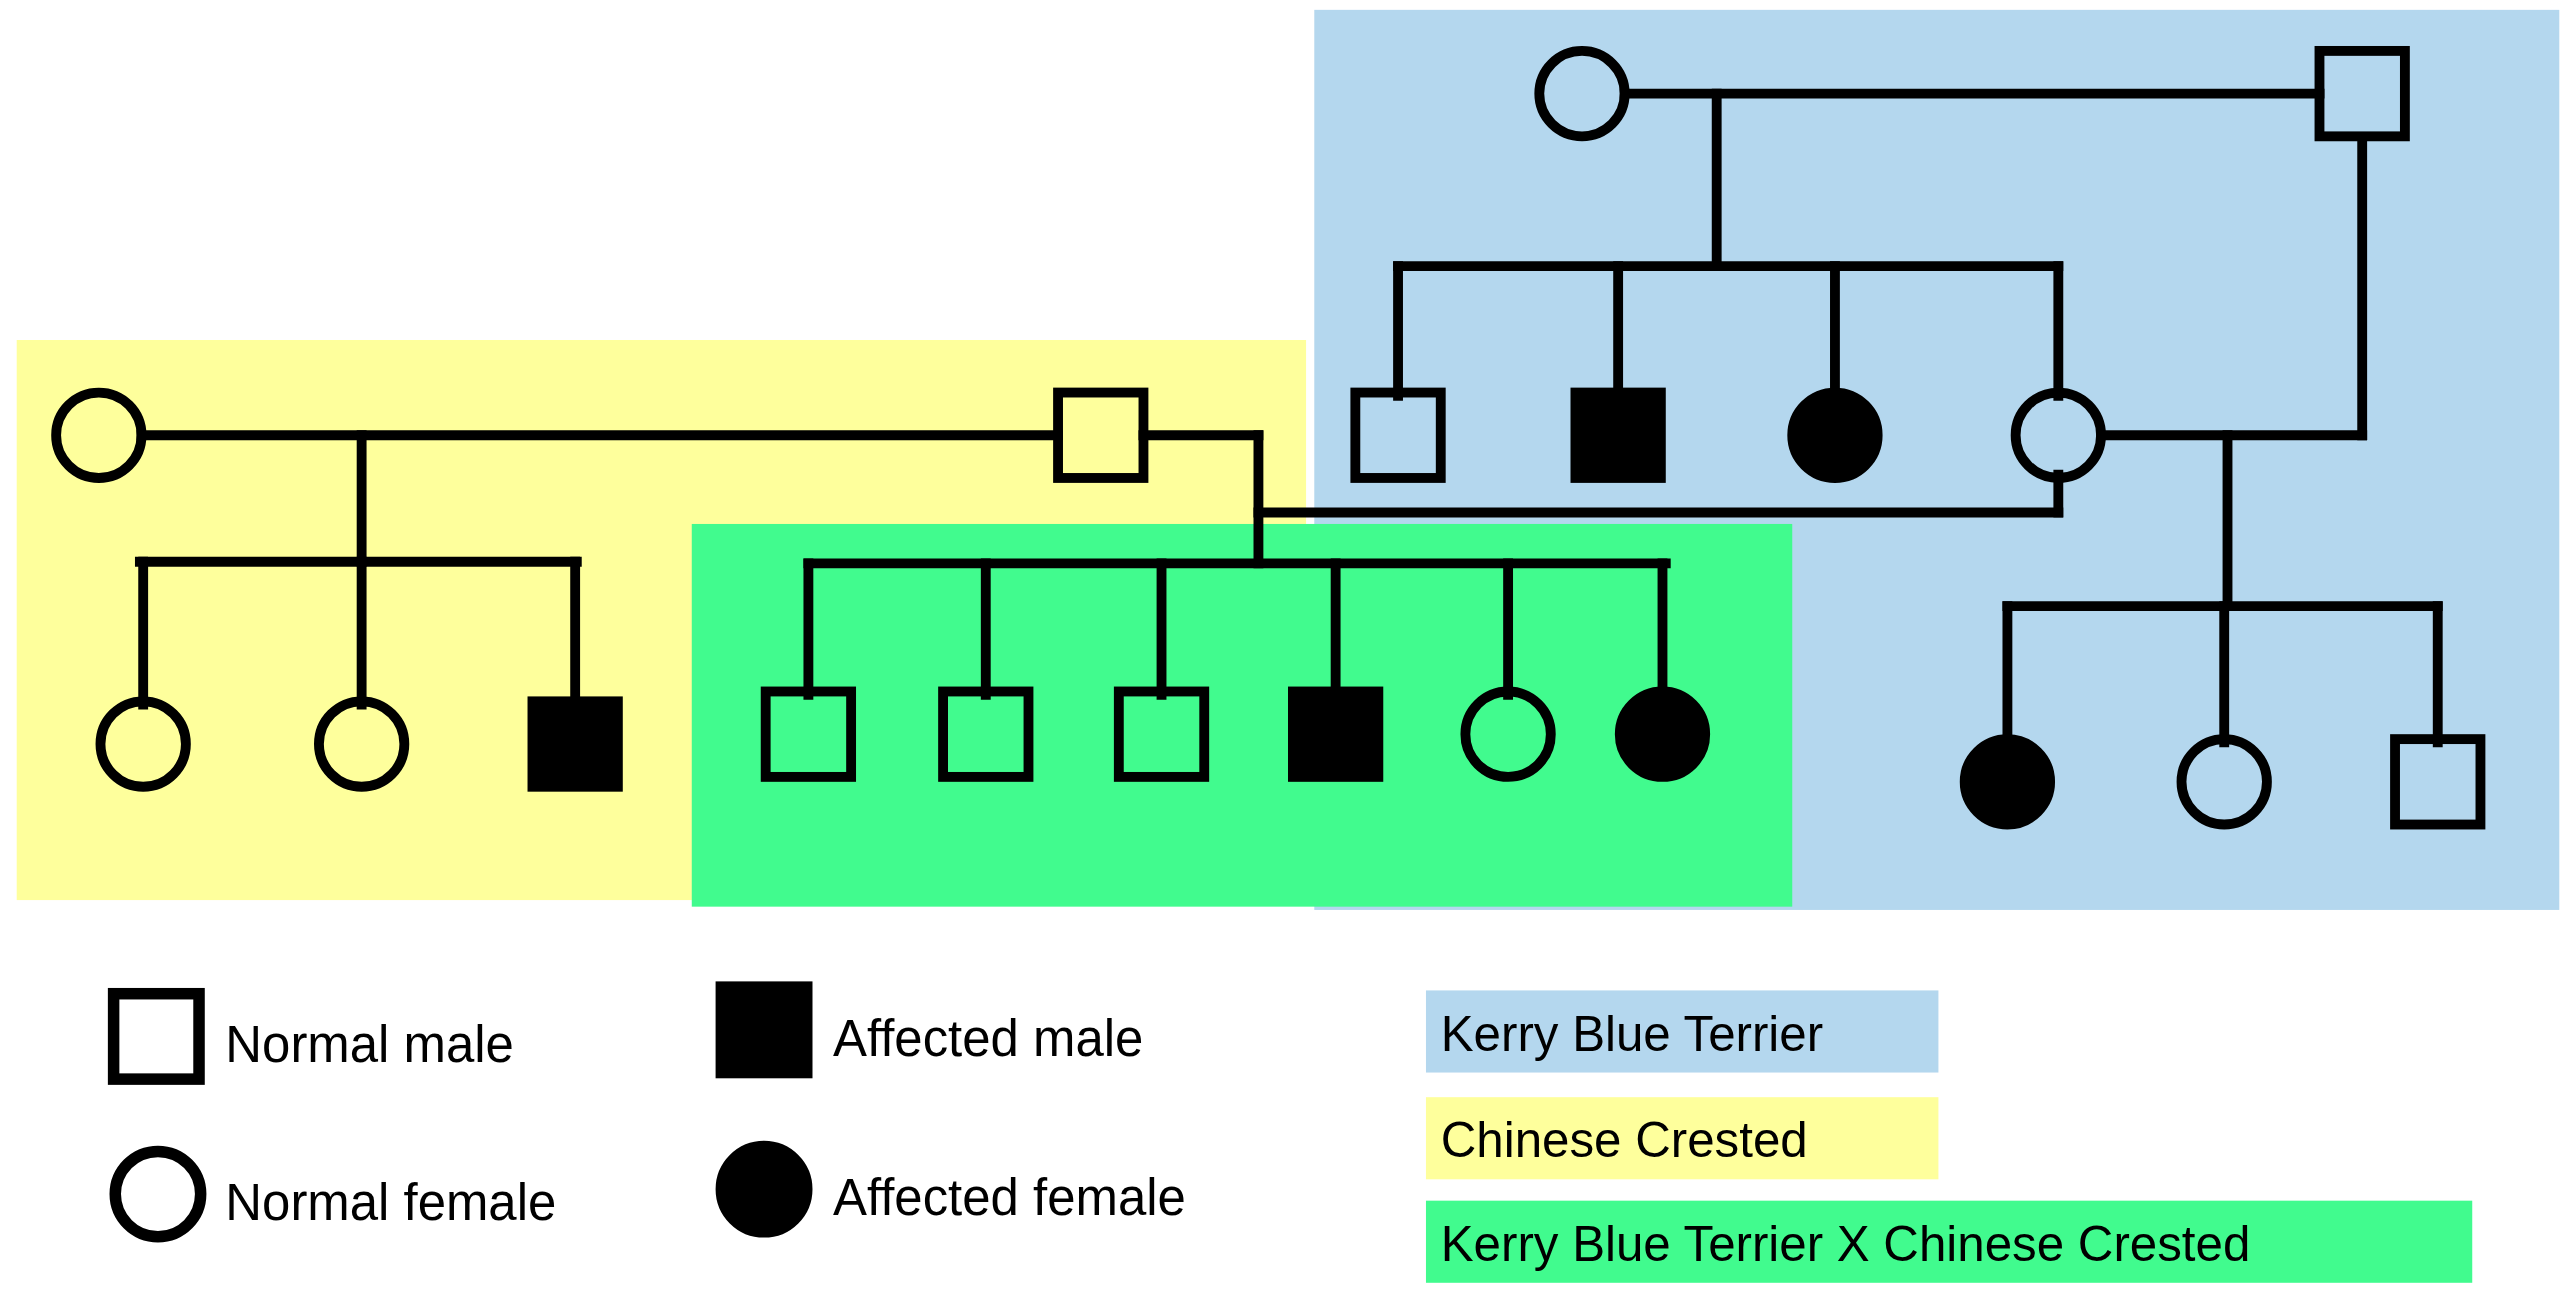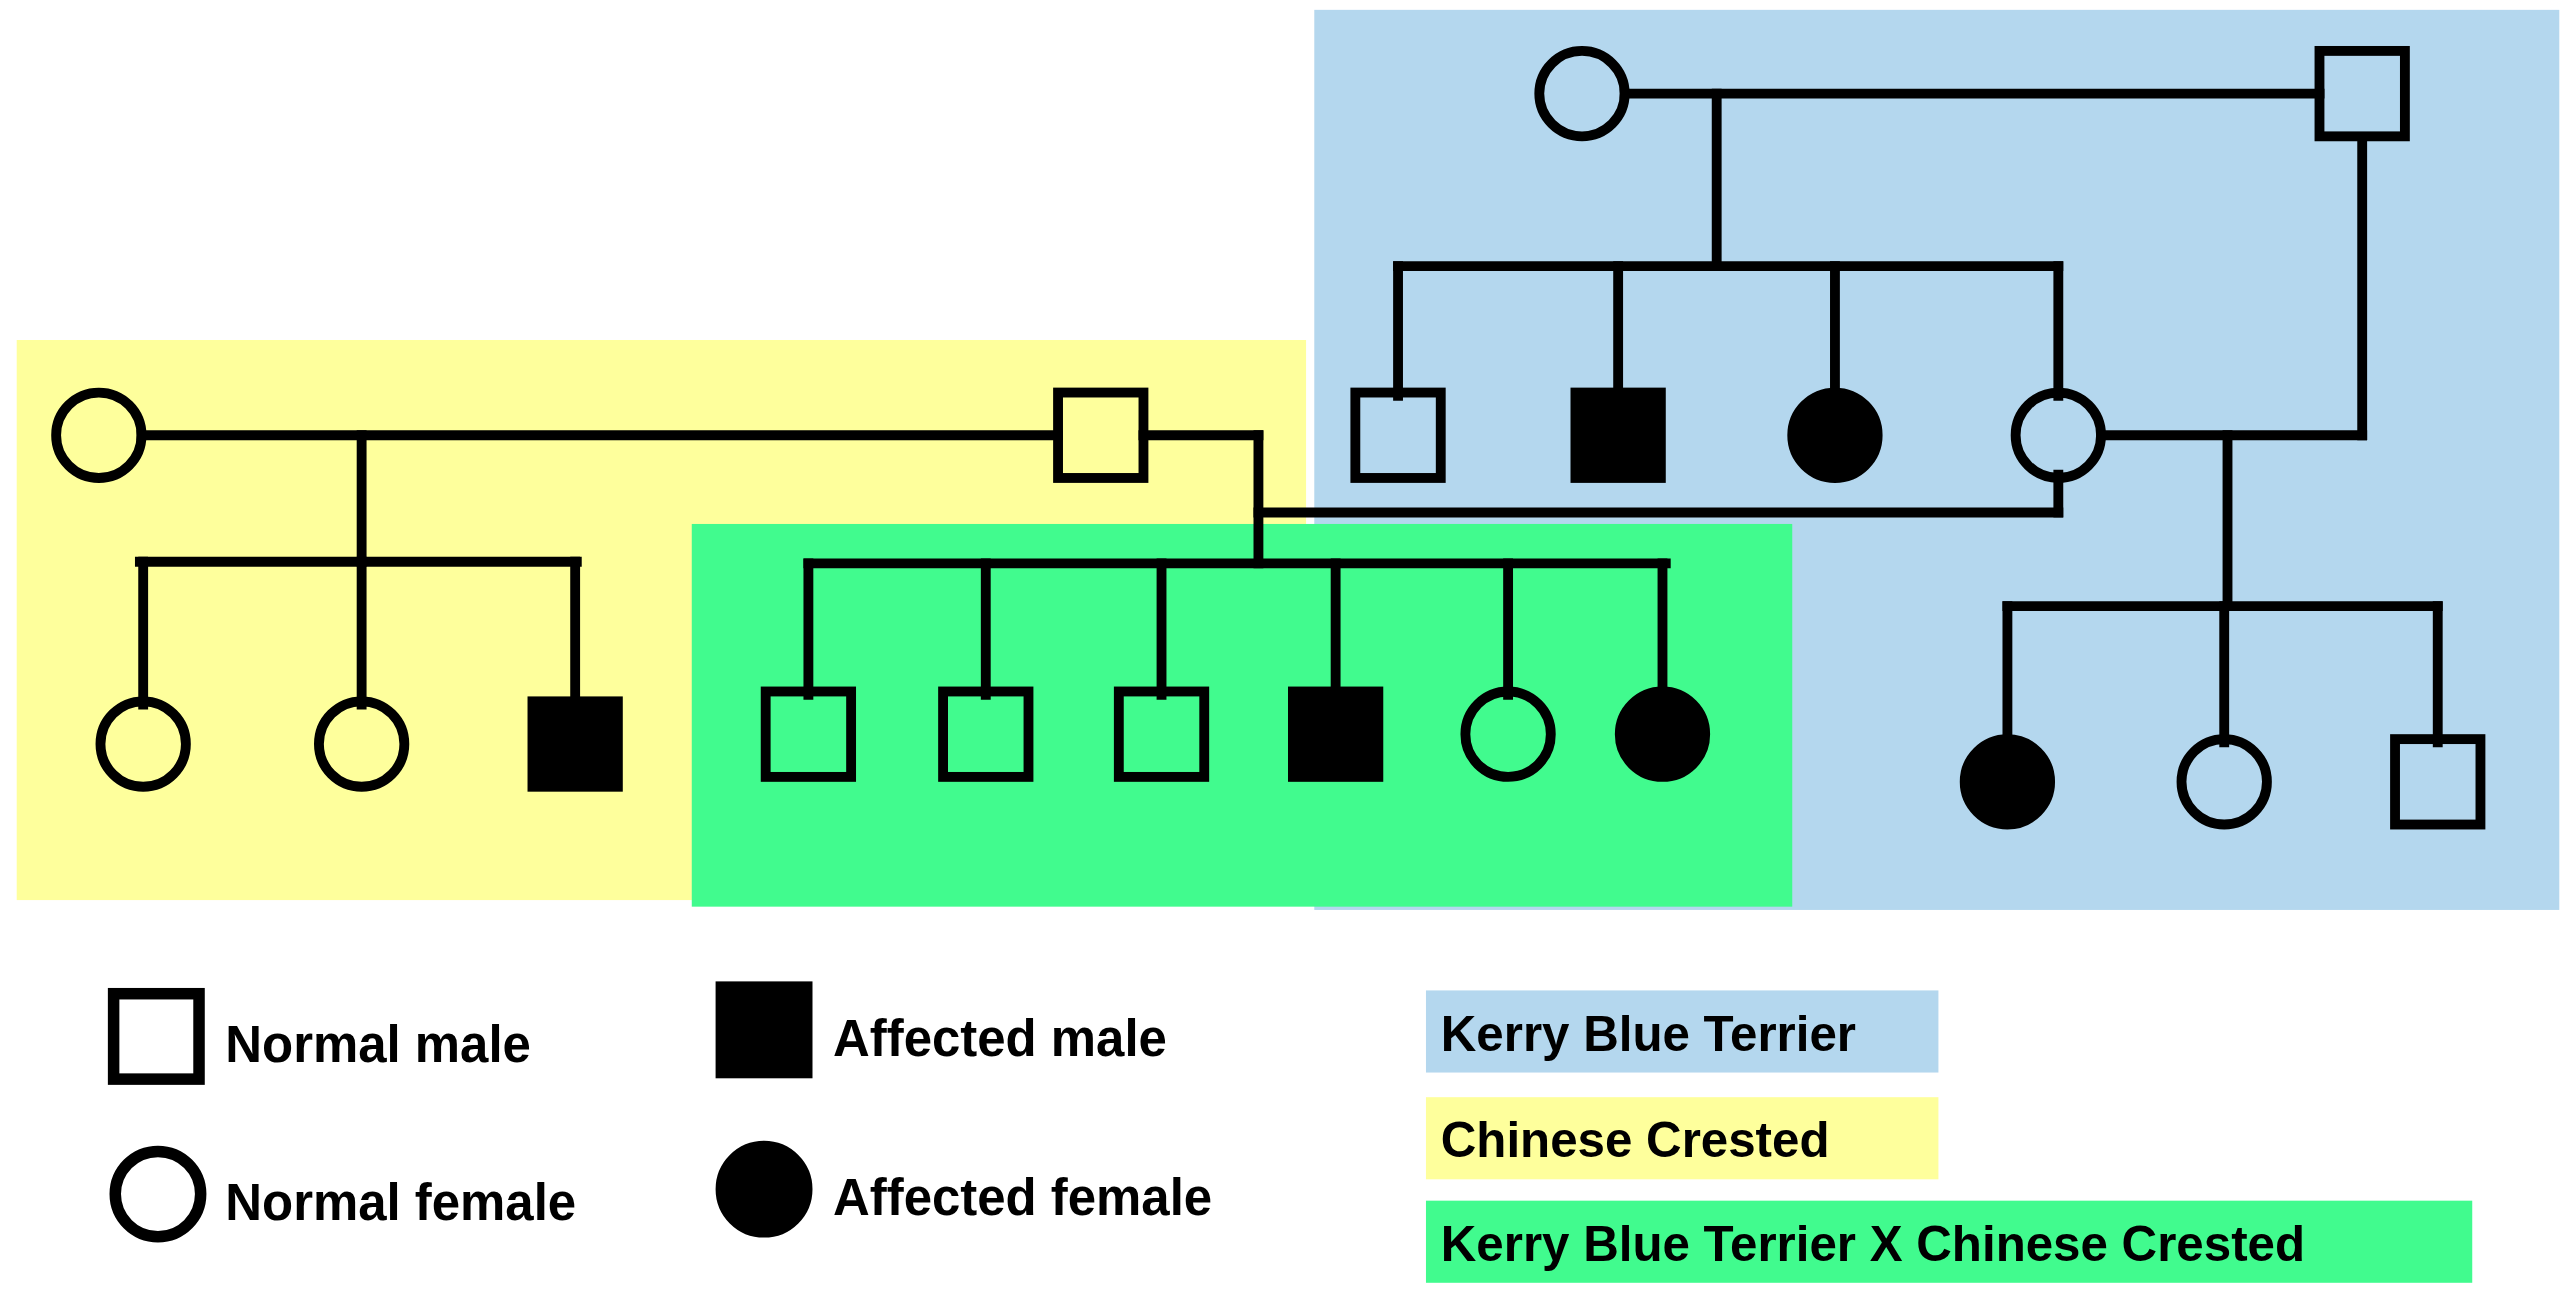--- a/index.html
+++ b/index.html
@@ -1,17 +1,17 @@
 <!DOCTYPE html>
 <html style="font-size:10.5px"><head>
 <meta charset="utf-8">
 <style>
   html, body { margin: 0; padding: 0; background: #ffffff; }
   body { width: 2576px; height: 1291px; }
-  .figure-wrap { width: 2576px; height: 1291px; font-weight: bold; }
+  .figure-wrap { width: 2576px; height: 1291px; }
   svg { display: block; width: 100%; height: 100%; }
   text {
     font-family: "Liberation Sans", sans-serif;
     fill: #000000;
   }
   .legend-label { font-size: 31px; }
   .swatch-label { font-size: 30px; }
 </style>
 </head>
 <body>

